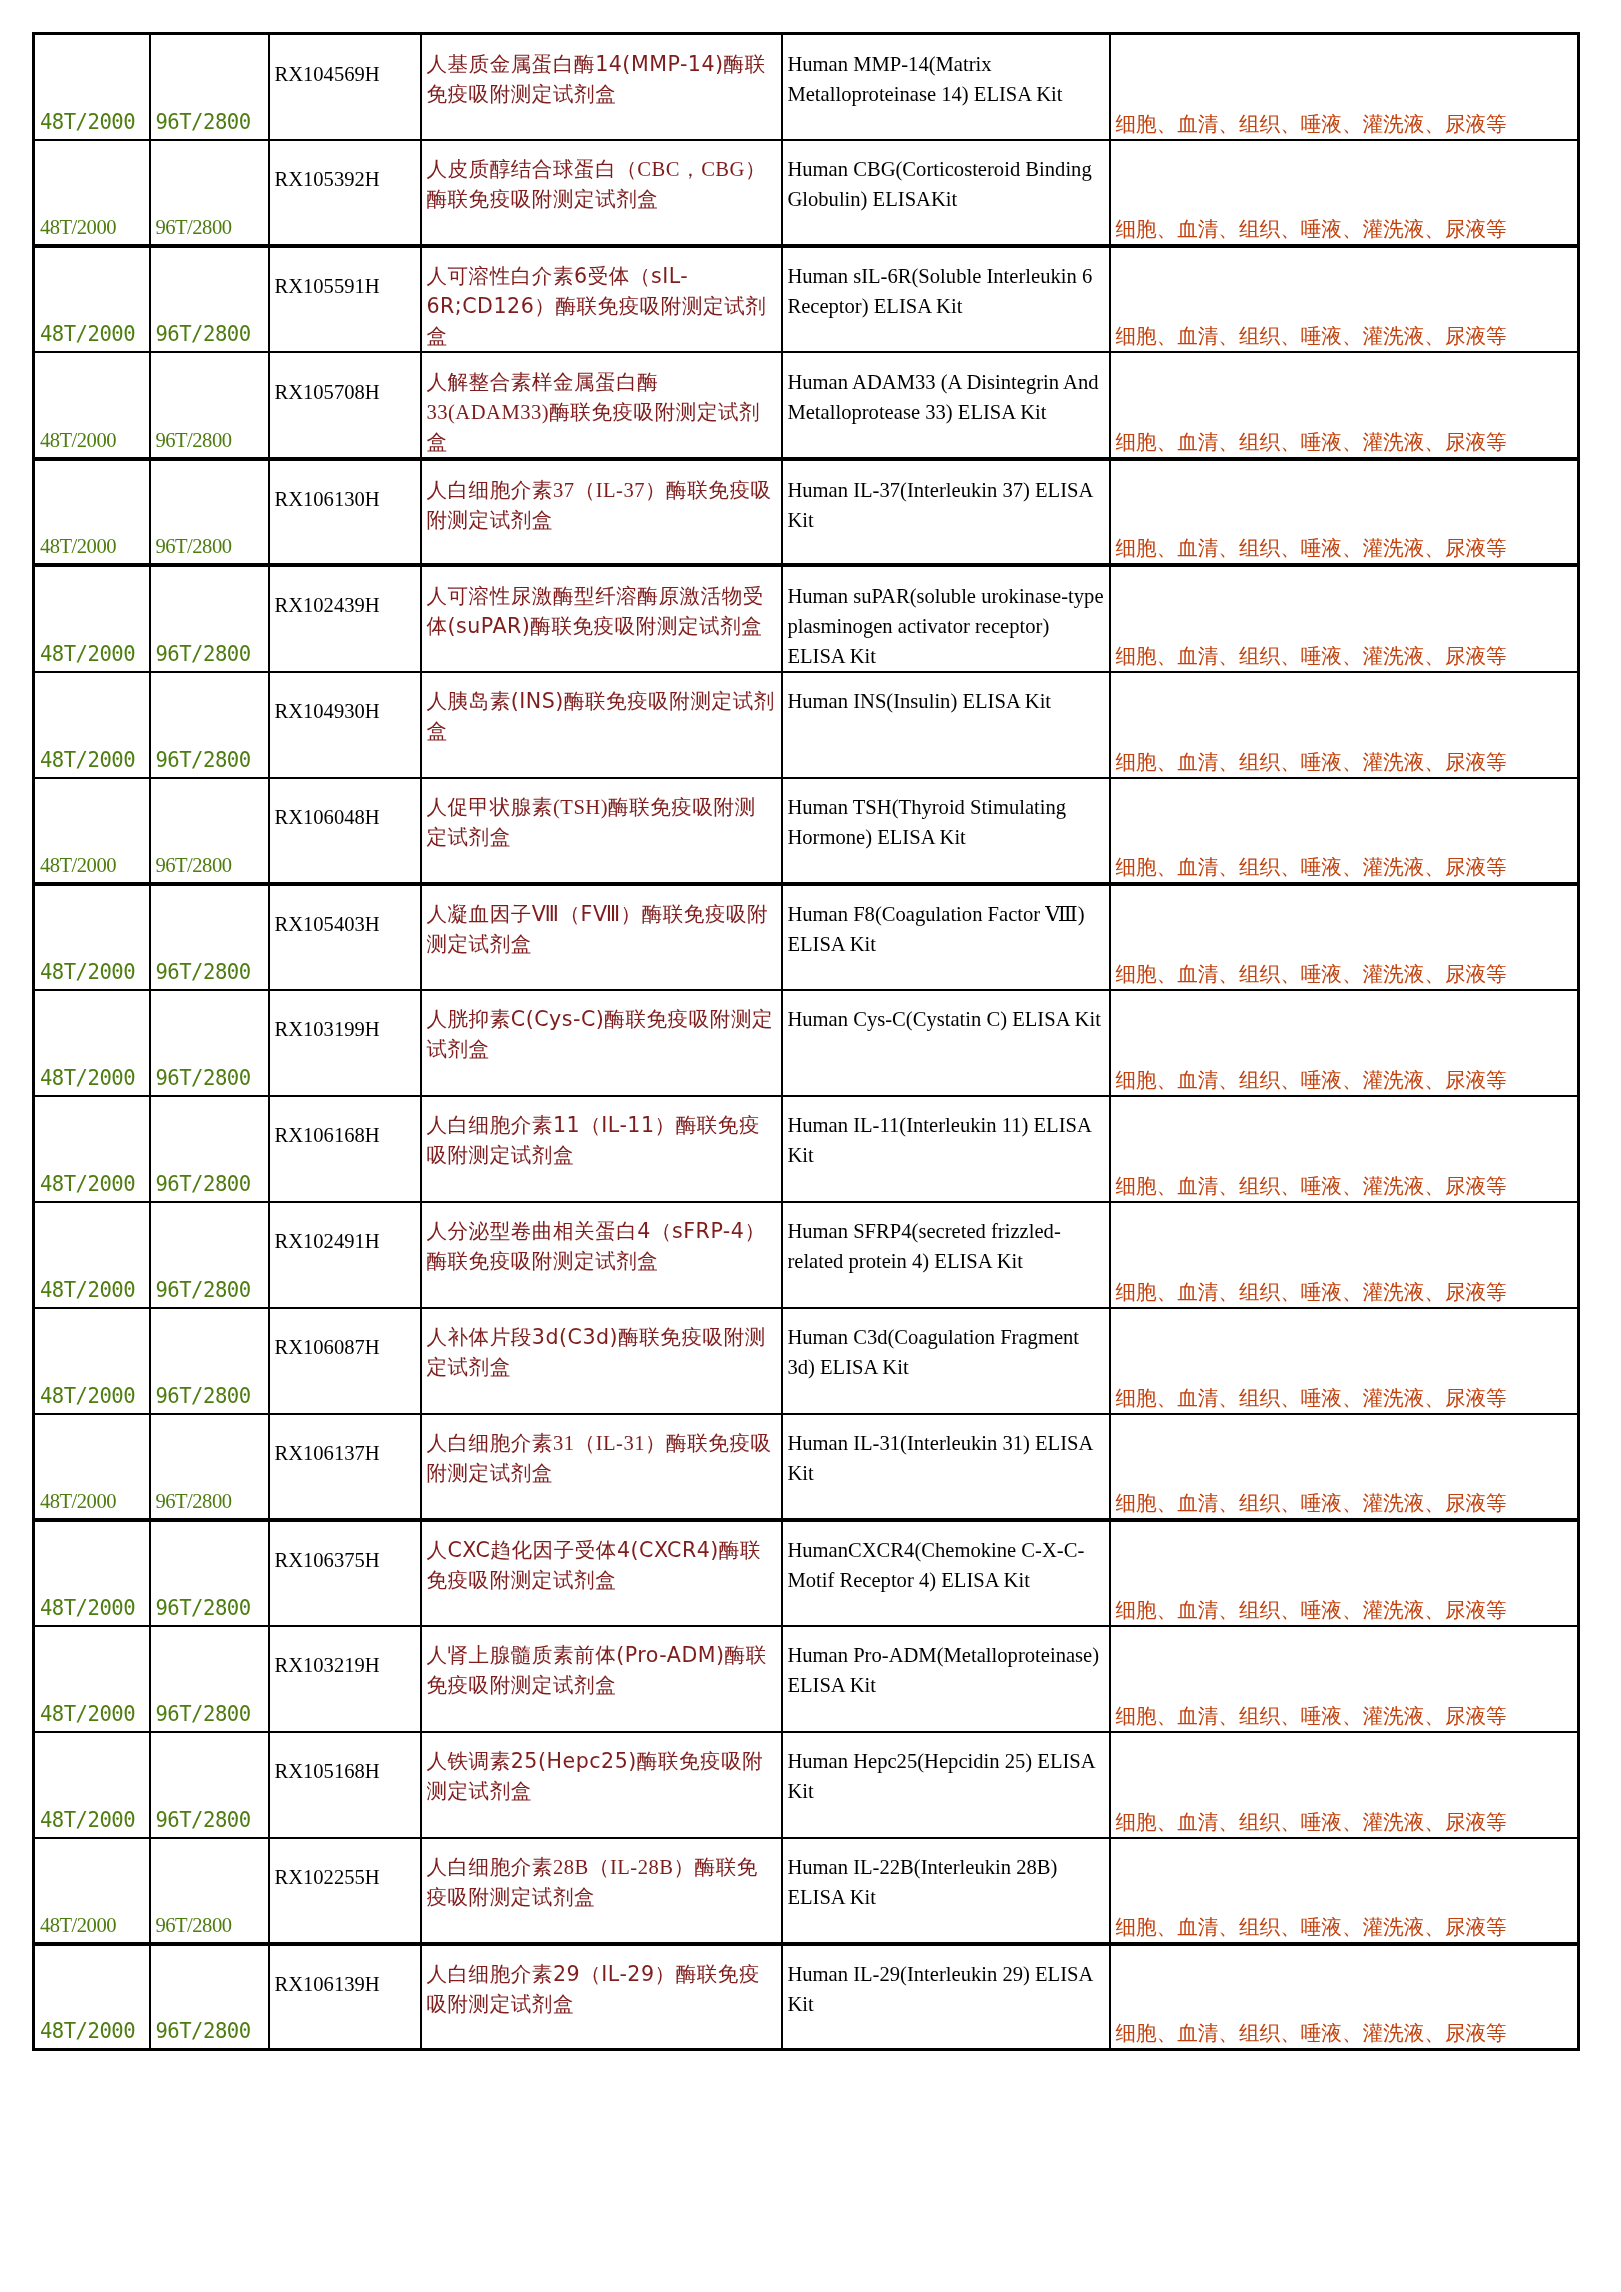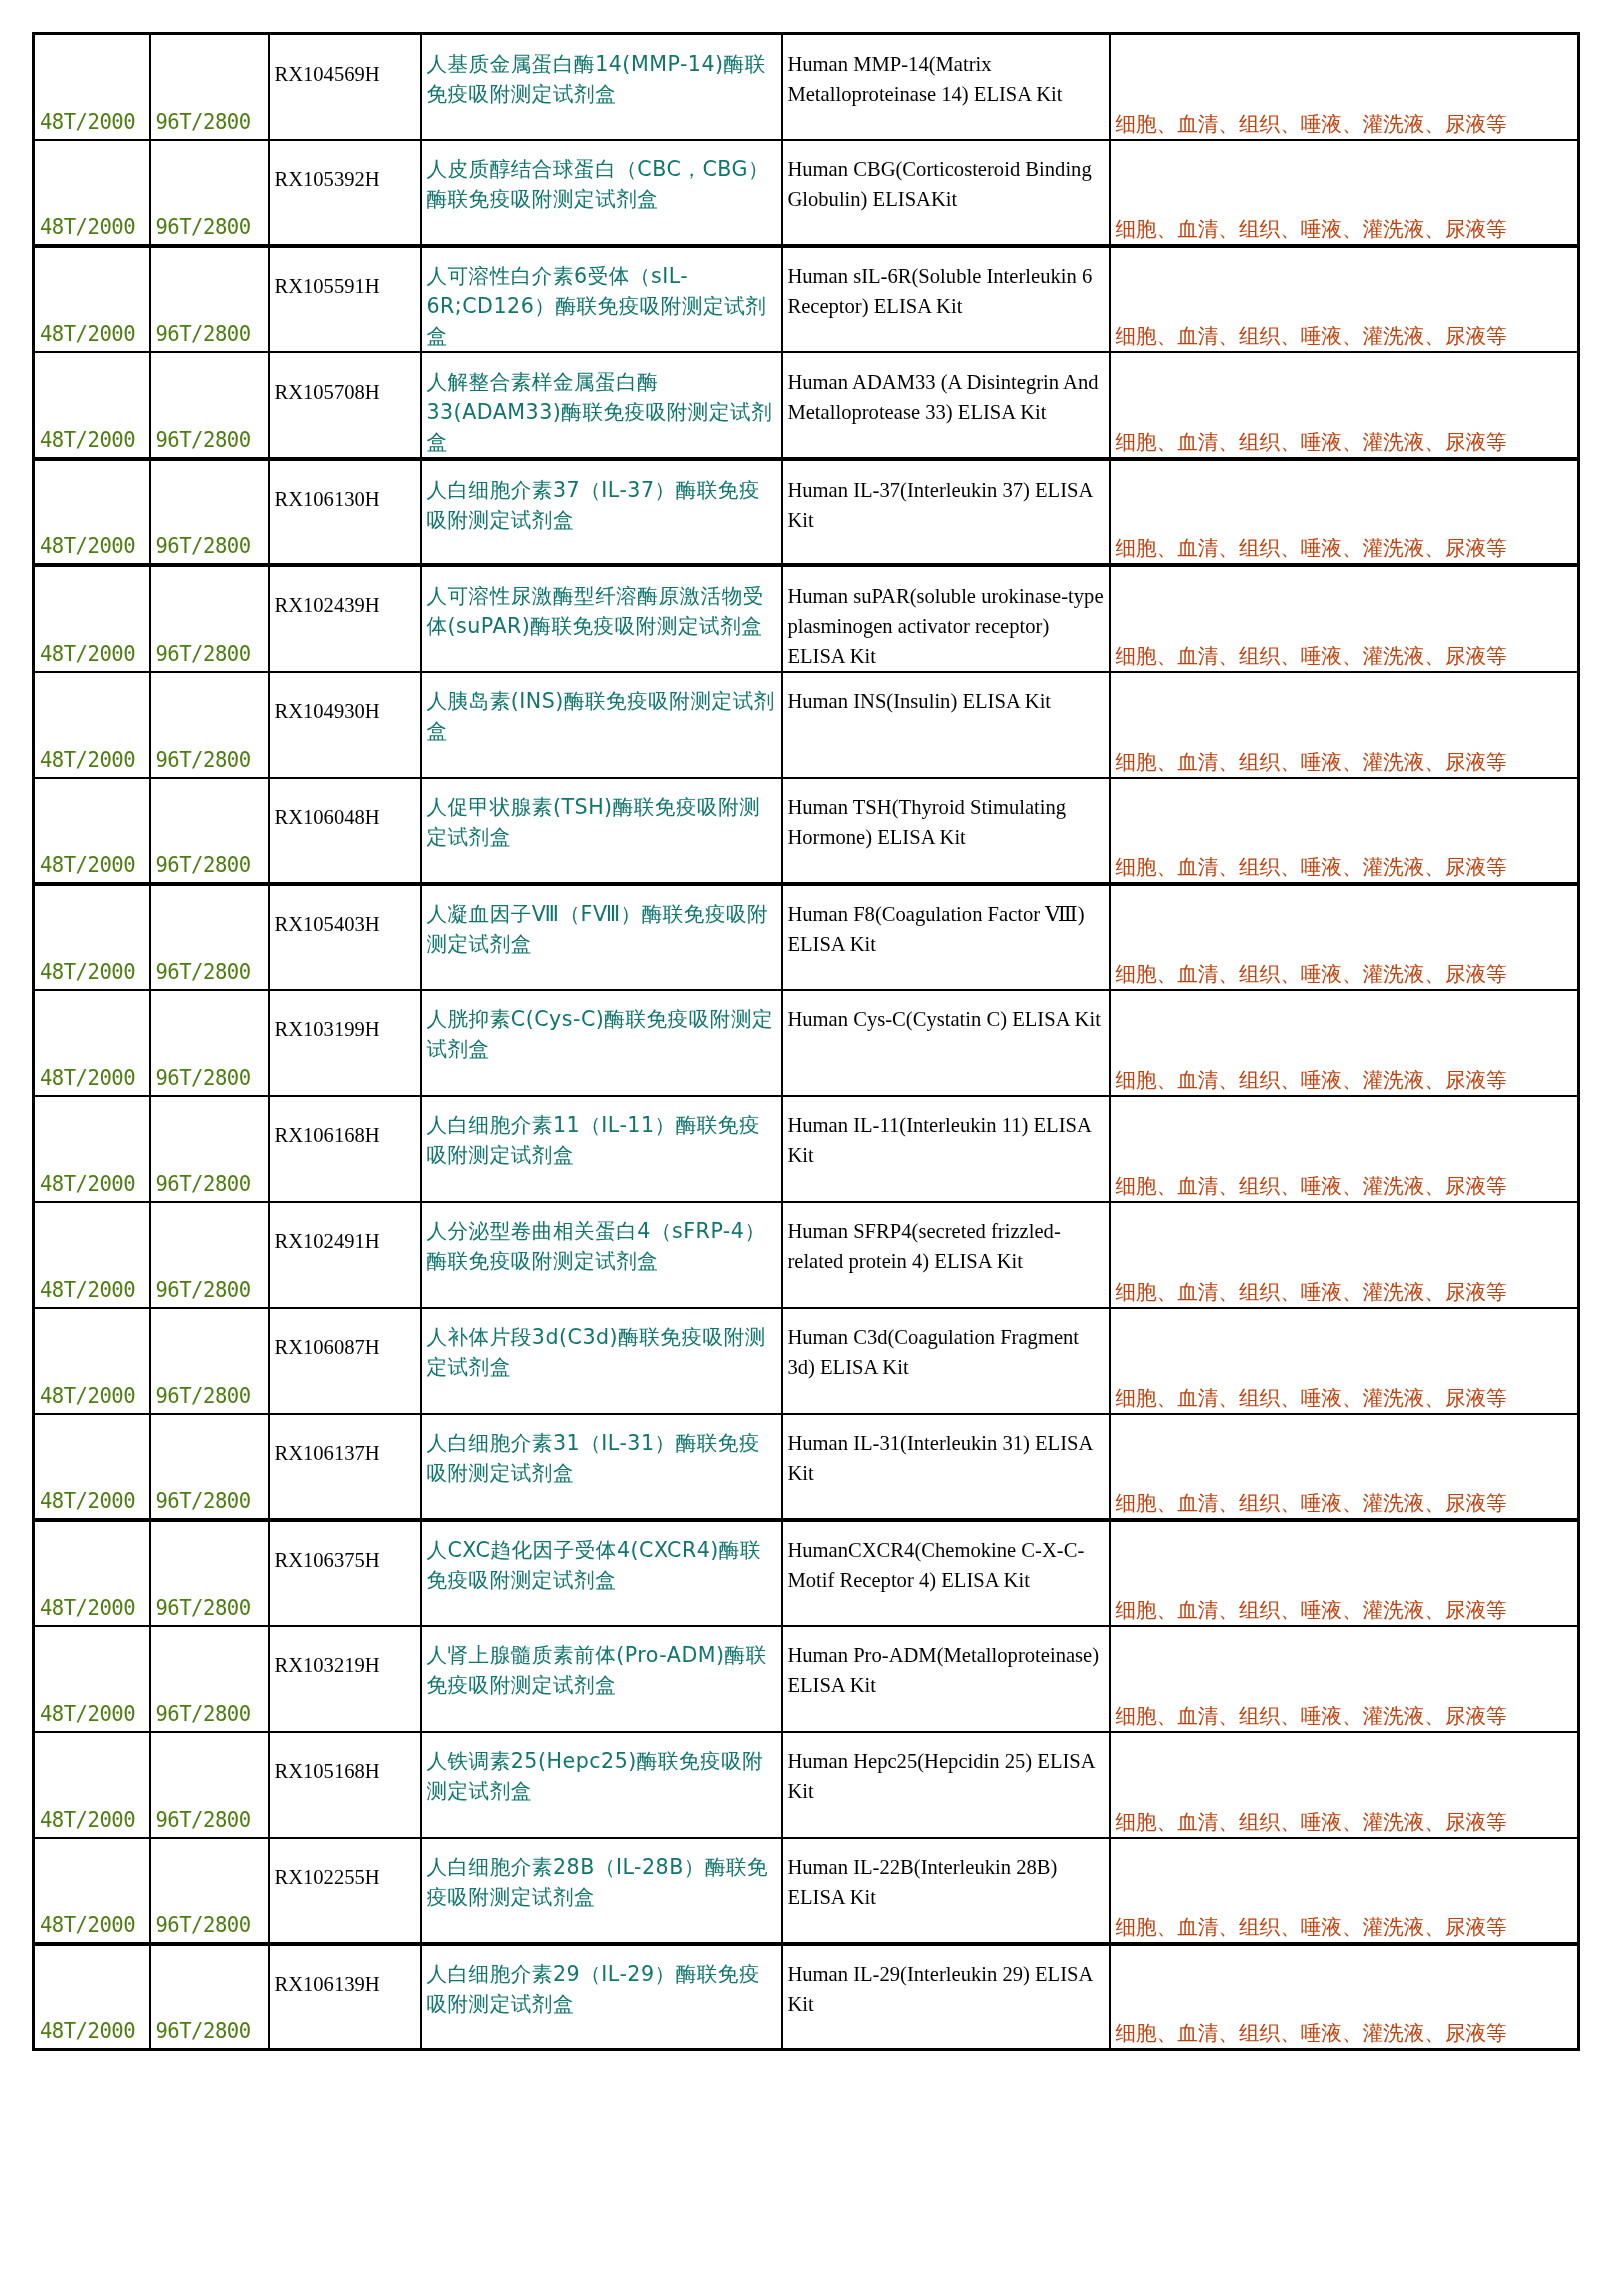--- a/index.html
+++ b/index.html
@@ -28,41 +28,42 @@
       border: 2.9px solid #000;
       height: 106px;
       padding: 0 4.9px;
       box-sizing: border-box;
       position: relative;
       font-size: 20.6px;
       line-height: 30px;
     }
     .product-table tr.thick td {
       border-bottom-width: 4.9px;
+      font-family: Liberation Serif, serif;
     }
     .c-size48, .c-size96 {
       vertical-align: bottom;
       font-family: "DejaVu Sans Mono", "Liberation Mono", monospace;
       font-size: 17.6px;
       letter-spacing: -0.5px;
       color: #4d7c0f;
       padding-bottom: 2px !important;
     }
     .c-cat {
       vertical-align: top;
       padding-top: 23.5px !important;
       font-size: 20.6px;
     }
     .c-cn {
       vertical-align: top;
       padding-top: 13.7px !important;
       font-family: "DejaVu Sans", sans-serif;
       font-size: 19px;
       line-height: 30px;
-      color: #0f766e;
+      color: #7f1d1d;
       letter-spacing: 0.5px;
     }
     .c-en {
       vertical-align: top;
       padding-top: 13.7px !important;
       font-size: 20.6px;
       line-height: 30px;
     }
     .c-sample {
       vertical-align: bottom;

